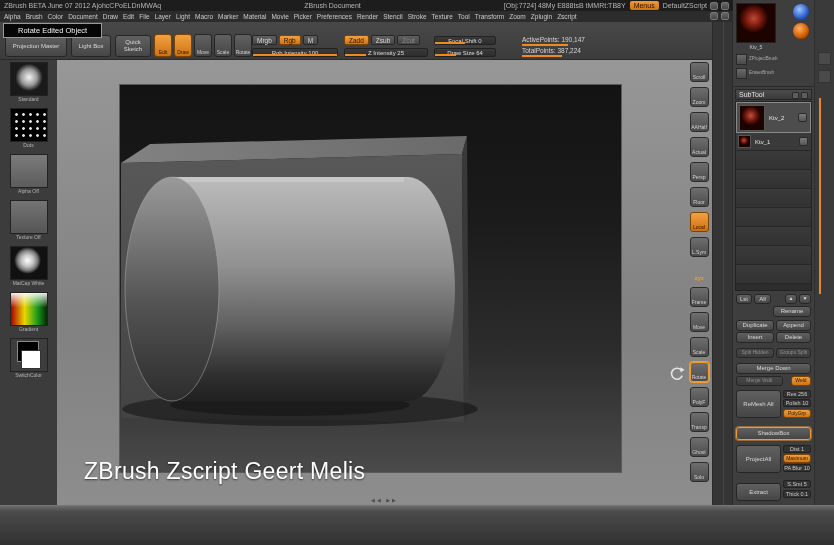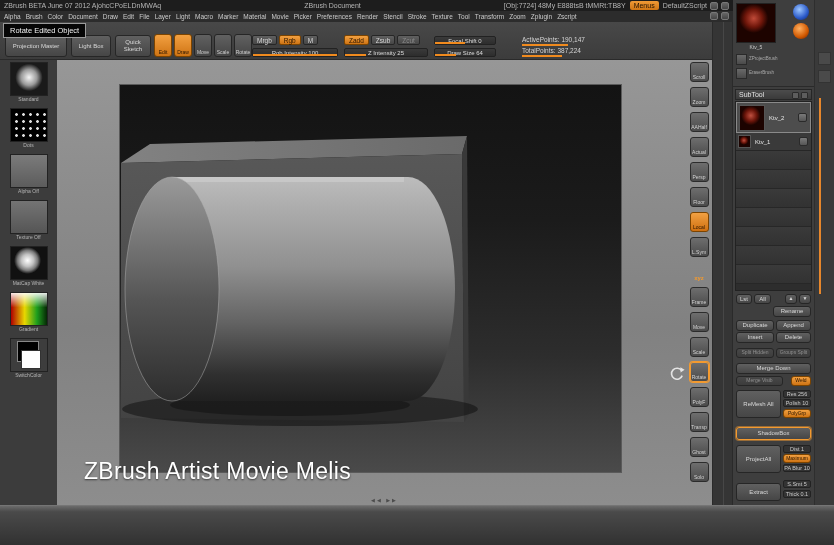--- a/index.html
+++ b/index.html
@@ -14,21 +14,21 @@
   .menus-btn { background:linear-gradient(180deg,#f09a36,#cf7514); color:#241200; border-radius:2px;
     padding:0 4px; margin:0 4px; font-size:7px; line-height:9px; }
   .tb-icon { width:8px; height:8px; border-radius:2px; background:linear-gradient(#666,#444); border:1px solid #777; margin-left:3px; }
 
   .menu-bar { position:absolute; left:0; top:11px; width:733px; height:11px; background:#2c2c2c;
     display:flex; align-items:center; padding:0 4px; white-space:nowrap; overflow:hidden; }
   .menu-item { font-size:6.5px; color:#cbcbcb; margin-right:5px; }
   .menu-right { position:absolute; right:4px; top:1px; display:flex; }
 
   .tooltip { position:absolute; left:3px; top:23px; z-index:9; background:#060606; border:1px solid #9a9a9a;
-    color:#f0f0f0; font-size:7.5px; padding:2px 6px; }
+    color:#f0f0f0; font-size:7.5px; padding:2px 14px; }
 
   
   .top-shelf { position:absolute; left:0; top:22px; width:733px; height:38px;
     background:linear-gradient(180deg,#484848,#3c3c3c); border-bottom:1px solid #2a2a2a; }
   .btn { position:absolute; background:linear-gradient(180deg,#606060,#464646); border:1px solid #262626;
     border-radius:3px; color:#d8d8d8; font-size:6px; line-height:1.15; display:flex; align-items:center;
     justify-content:center; text-align:center; overflow:hidden; }
   .btn.orange { background:linear-gradient(180deg,#f2a041,#cf7414); color:#2a1500; border-color:#7c4400; }
   .btn.dim { color:#8f8f8f; background:linear-gradient(180deg,#474747,#3c3c3c); }
   .btn.outline-orange { border:1px solid #f39a2f; box-shadow:0 0 0 1px rgba(243,154,47,.5); }
@@ -294,21 +294,21 @@
         <polygon points="342,69 347,51 349,329 344,337" fill="#393939"></polygon>
         <ellipse cx="180" cy="324" rx="178" ry="17" fill="#000" opacity="0.4"></ellipse>
         <ellipse cx="170" cy="320" rx="120" ry="11" fill="#000" opacity="0.3"></ellipse>
         <path d="M 52 92 L 288 92 A 47 112 0 0 1 288 316 L 52 316 Z" fill="url(#gCylBody)"></path>
         <rect x="54" y="92" width="230" height="5" fill="#d8d8d8" opacity="0.45"></rect>
         <ellipse cx="52" cy="204" rx="47" ry="112" fill="url(#gCylCap)"></ellipse>
         <ellipse cx="52" cy="204" rx="47" ry="112" fill="none" stroke="#afafaf" stroke-width="1" opacity="0.5"></ellipse>
       </svg>
     </div>
 
-    <div class="caption">ZBrush Artist Movie Melis</div>
+    <div class="caption">ZBrush Zscript Geert Melis</div>
 
     <div class="right-shelf" id="right-shelf">
         <div class="rs-icon">
           <span class="rs-label">Scroll</span>
         </div>
         <div class="rs-icon">
           <span class="rs-label">Zoom</span>
         </div>
         <div class="rs-icon">
           <span class="rs-label">AAHalf</span>

